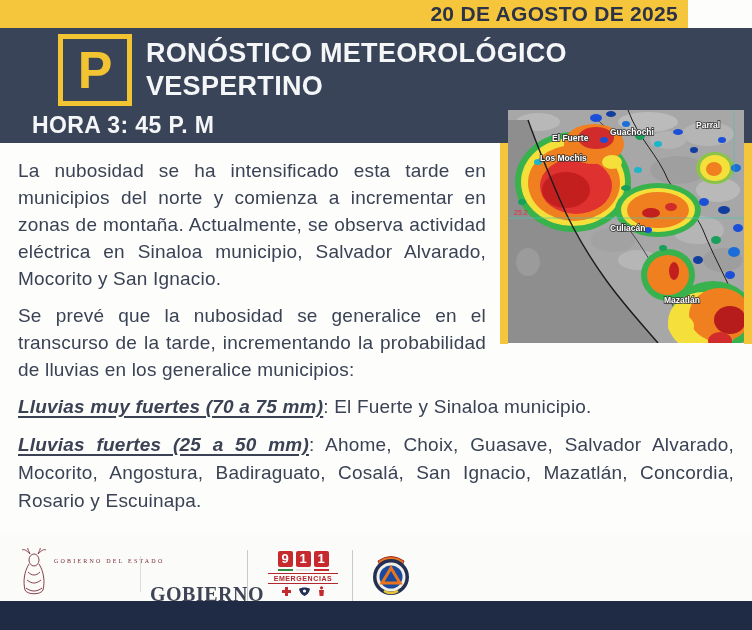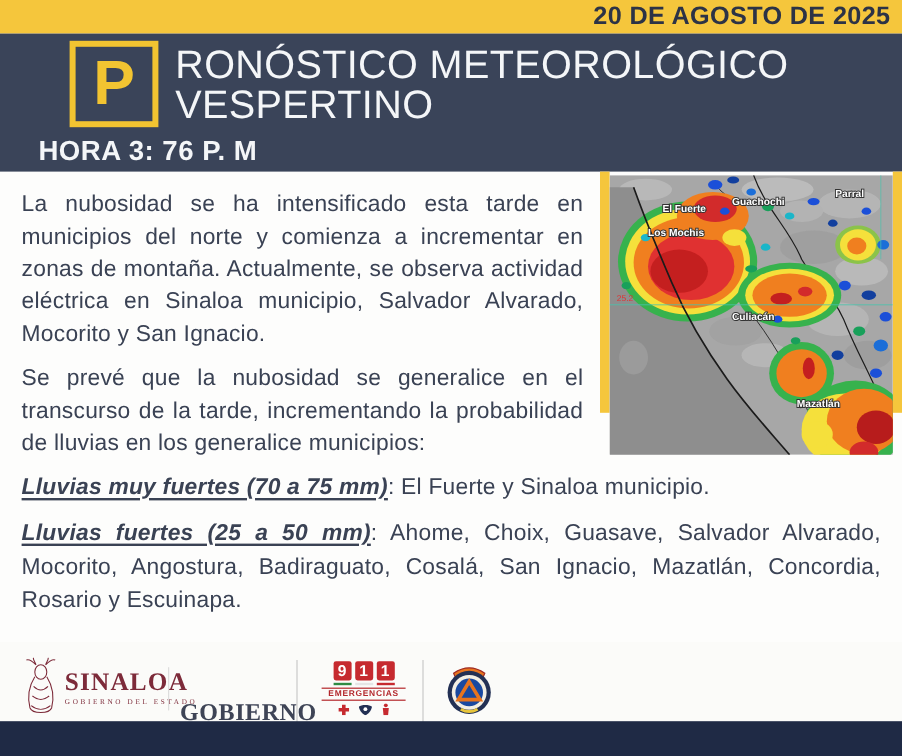--- a/index.html
+++ b/index.html
@@ -1,30 +1,30 @@
 <!DOCTYPE html>
 <html><head>
 <meta charset="utf-8">
 <style>
   html,body{margin:0;padding:0;background:#e8e8e8;}
   .page{position:relative;width:752px;height:630px;background:#FDFDFC;overflow:hidden;
         font-family:"Liberation Sans",sans-serif;}
   
-  .topbar{position:absolute;left:0;top:0;width:752px;height:28px;background:#F5C63C;}
+  .topbar{position:absolute;left:0;top:0;width:688px;height:28px;background:#F5C63C;}
   .topbar .date{position:absolute;right:10px;top:0;line-height:28px;font-size:21px;font-weight:bold;
         color:#2C3346;letter-spacing:.3px;}
   
   .band{position:absolute;left:0;top:28px;width:752px;height:115px;background:#3A4459;}
   .plogo{position:absolute;left:58px;top:6px;width:64px;height:62px;border:5px solid #F2C431;
         display:flex;align-items:center;justify-content:center;}
   .plogo span{color:#F2C431;font-size:52px;font-weight:bold;line-height:1;}
-  .title{position:absolute;left:146px;top:9px;color:#F4F6F8;font-weight:normal;font-size:33px;line-height:33px;letter-spacing:.3px;}
+  .title{position:absolute;left:146px;top:9px;color:#F4F6F8;font-weight:bold;font-size:27px;line-height:33px;letter-spacing:.3px;}
   .hora{position:absolute;left:32px;top:84px;color:#F4F6F8;font-weight:bold;font-size:23px;letter-spacing:.4px;}
   
-  .map-wrap{position:absolute;left:508px;top:110px;width:236px;height:233px;margin-top:36px;}
+  .map-wrap{position:absolute;left:508px;top:110px;width:236px;height:233px;}
   .map-strip{position:absolute;width:8px;top:143px;height:201px;background:#F5C63C;}
   .strip-l{left:500px;} .strip-r{left:744px;}
   
   .content{position:absolute;left:8px;top:147px;width:736px;color:#3A4254;font-size:19px;
         line-height:27px;text-align:justify;letter-spacing:.2px;}
   .content p{margin:10px;}
   .narrow{padding-right:248px;}
   .rain{line-height:28px;}
   .rain .lvl{font-weight:bold;font-style:italic;text-decoration:underline;
         text-decoration-thickness:2px;text-underline-offset:3px;}
@@ -60,21 +60,21 @@
   </div>
 
   <div class="band">
     <div class="plogo">
       <span>P</span>
     </div>
     <div class="title">
       <div>RONÓSTICO METEOROLÓGICO</div>
       <div>VESPERTINO</div>
     </div>
-    <div class="hora">HORA 3: 76 P. M</div>
+    <div class="hora">HORA 3: 45 P. M</div>
   </div>
 
   <div class="map-strip strip-l"></div>
   <div class="map-strip strip-r"></div>
   <div class="map-wrap">
     <svg width="236" height="233" viewBox="0 0 236 233">
 
       <rect x="0" y="0" width="236" height="233" fill="#A7A7A7"></rect>
 
       <g opacity="0.55">
@@ -183,21 +183,20 @@
 
   <svg class="deer" width="36" height="50" viewBox="0 0 36 50">
     <g fill="none" stroke="#7D2B3A" stroke-width="0.9">
       <path d="M14,6 C10,2 8,1 6,2 M14,6 C13,3 11,1 12,0 M22,6 C26,2 28,1 30,2 M22,6 C23,3 25,1 24,0"></path>
       <ellipse cx="18" cy="12" rx="5" ry="6"></ellipse>
       <path d="M13,16 C8,24 7,34 9,42 C11,47 25,47 27,42 C29,34 28,24 23,16"></path>
       <path d="M12,24 C16,28 20,28 24,24 M11,32 C16,36 20,36 25,32 M10,40 C15,44 21,44 26,40"></path>
     </g>
   </svg>
   <div class="sin-block">
-    <div class="nm">SINALOA</div>
     <div class="sb">GOBIERNO DEL ESTADO</div>
   </div>
   <div class="vdiv" style="left:140px;top:556px;height:36px;background:#DDD;"></div>
   <div class="gob-block">
     <div class="nm">GOBIERNO</div>
     <div class="sb">CON SENTIDO SOCIAL</div>
   </div>
 
   <div class="vdiv" style="left:247px;"></div>
 

